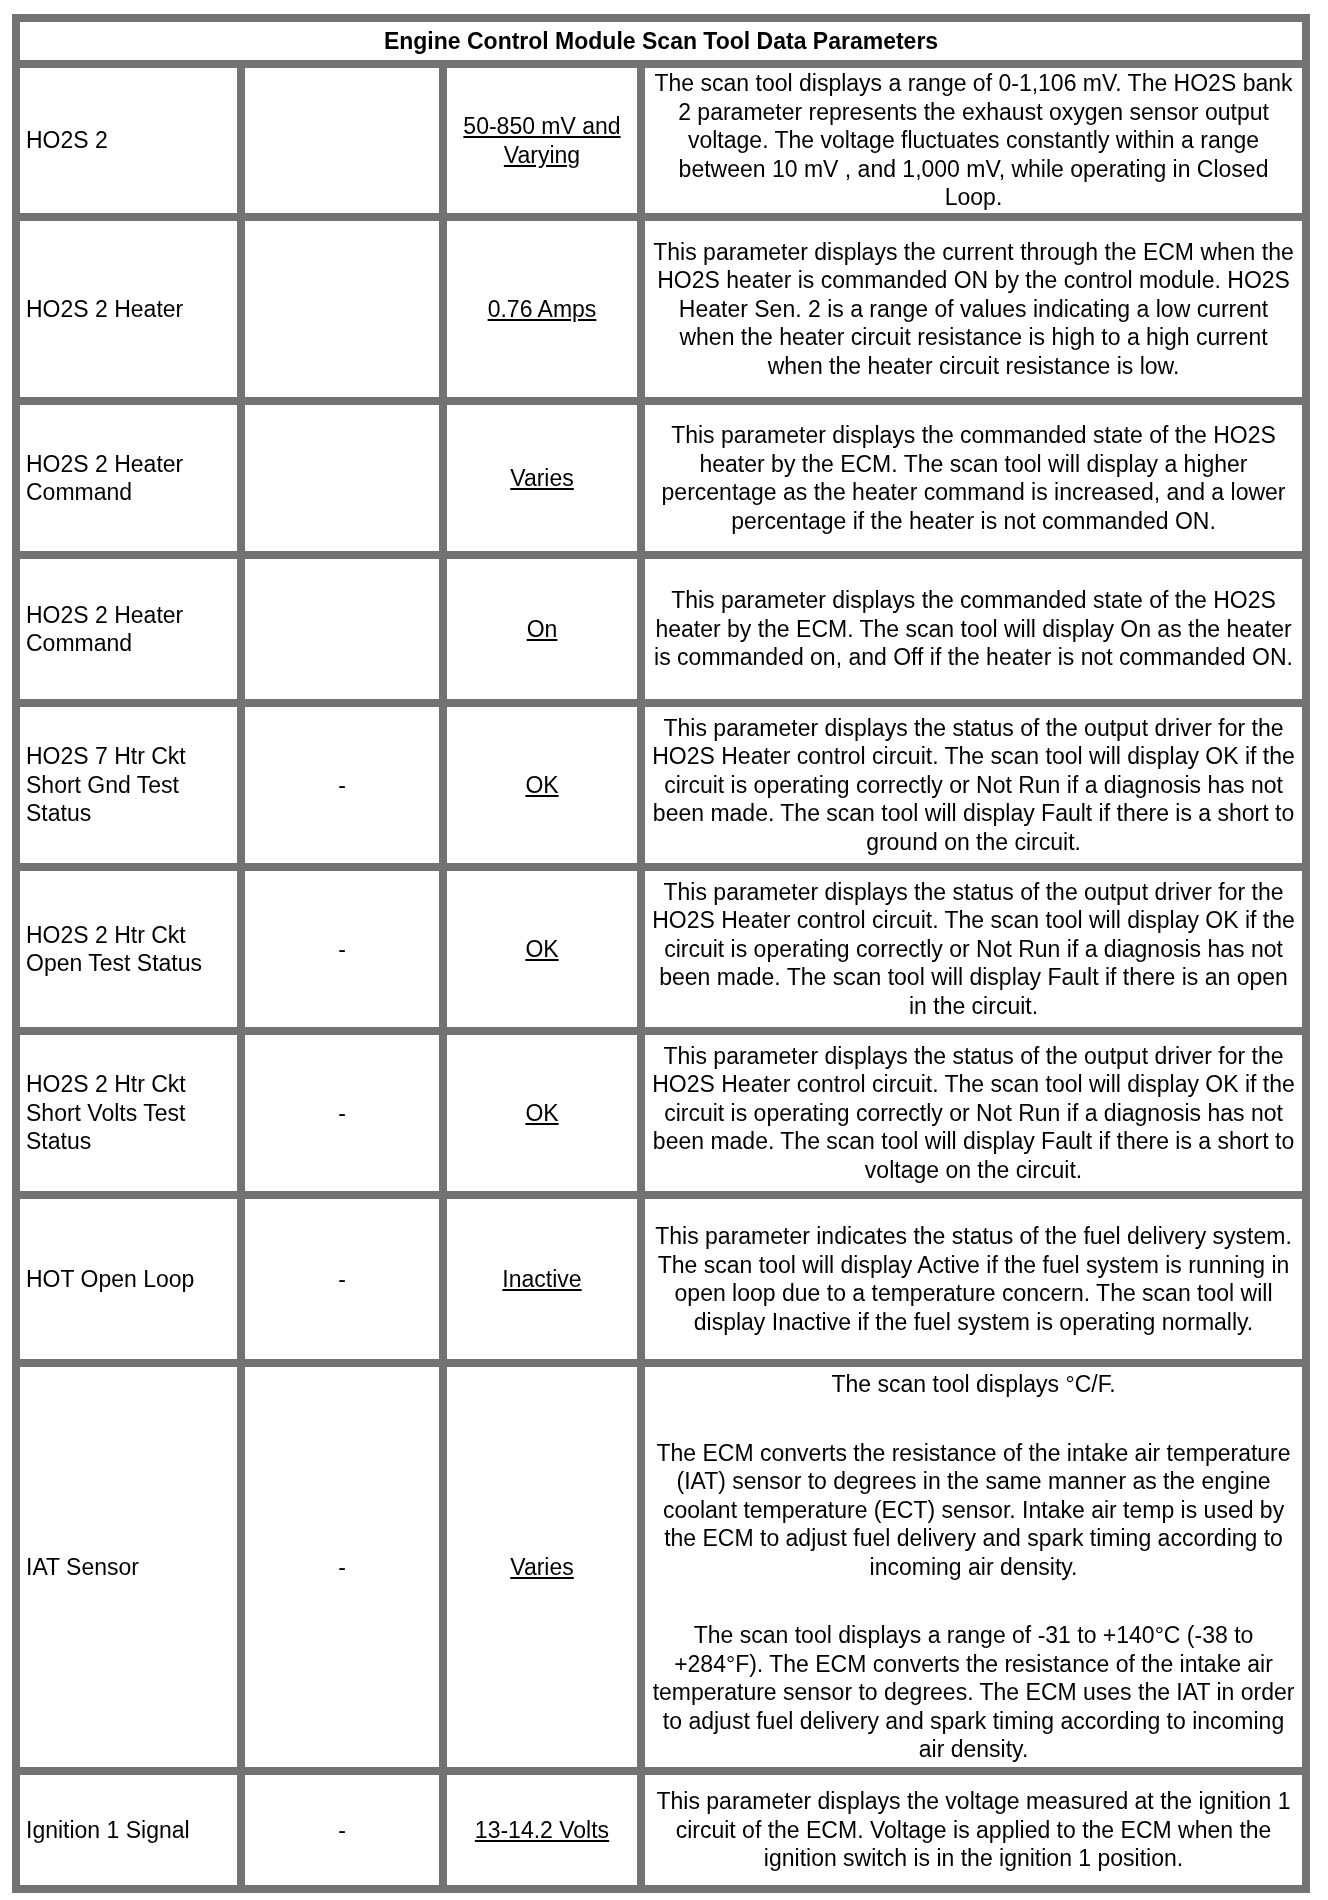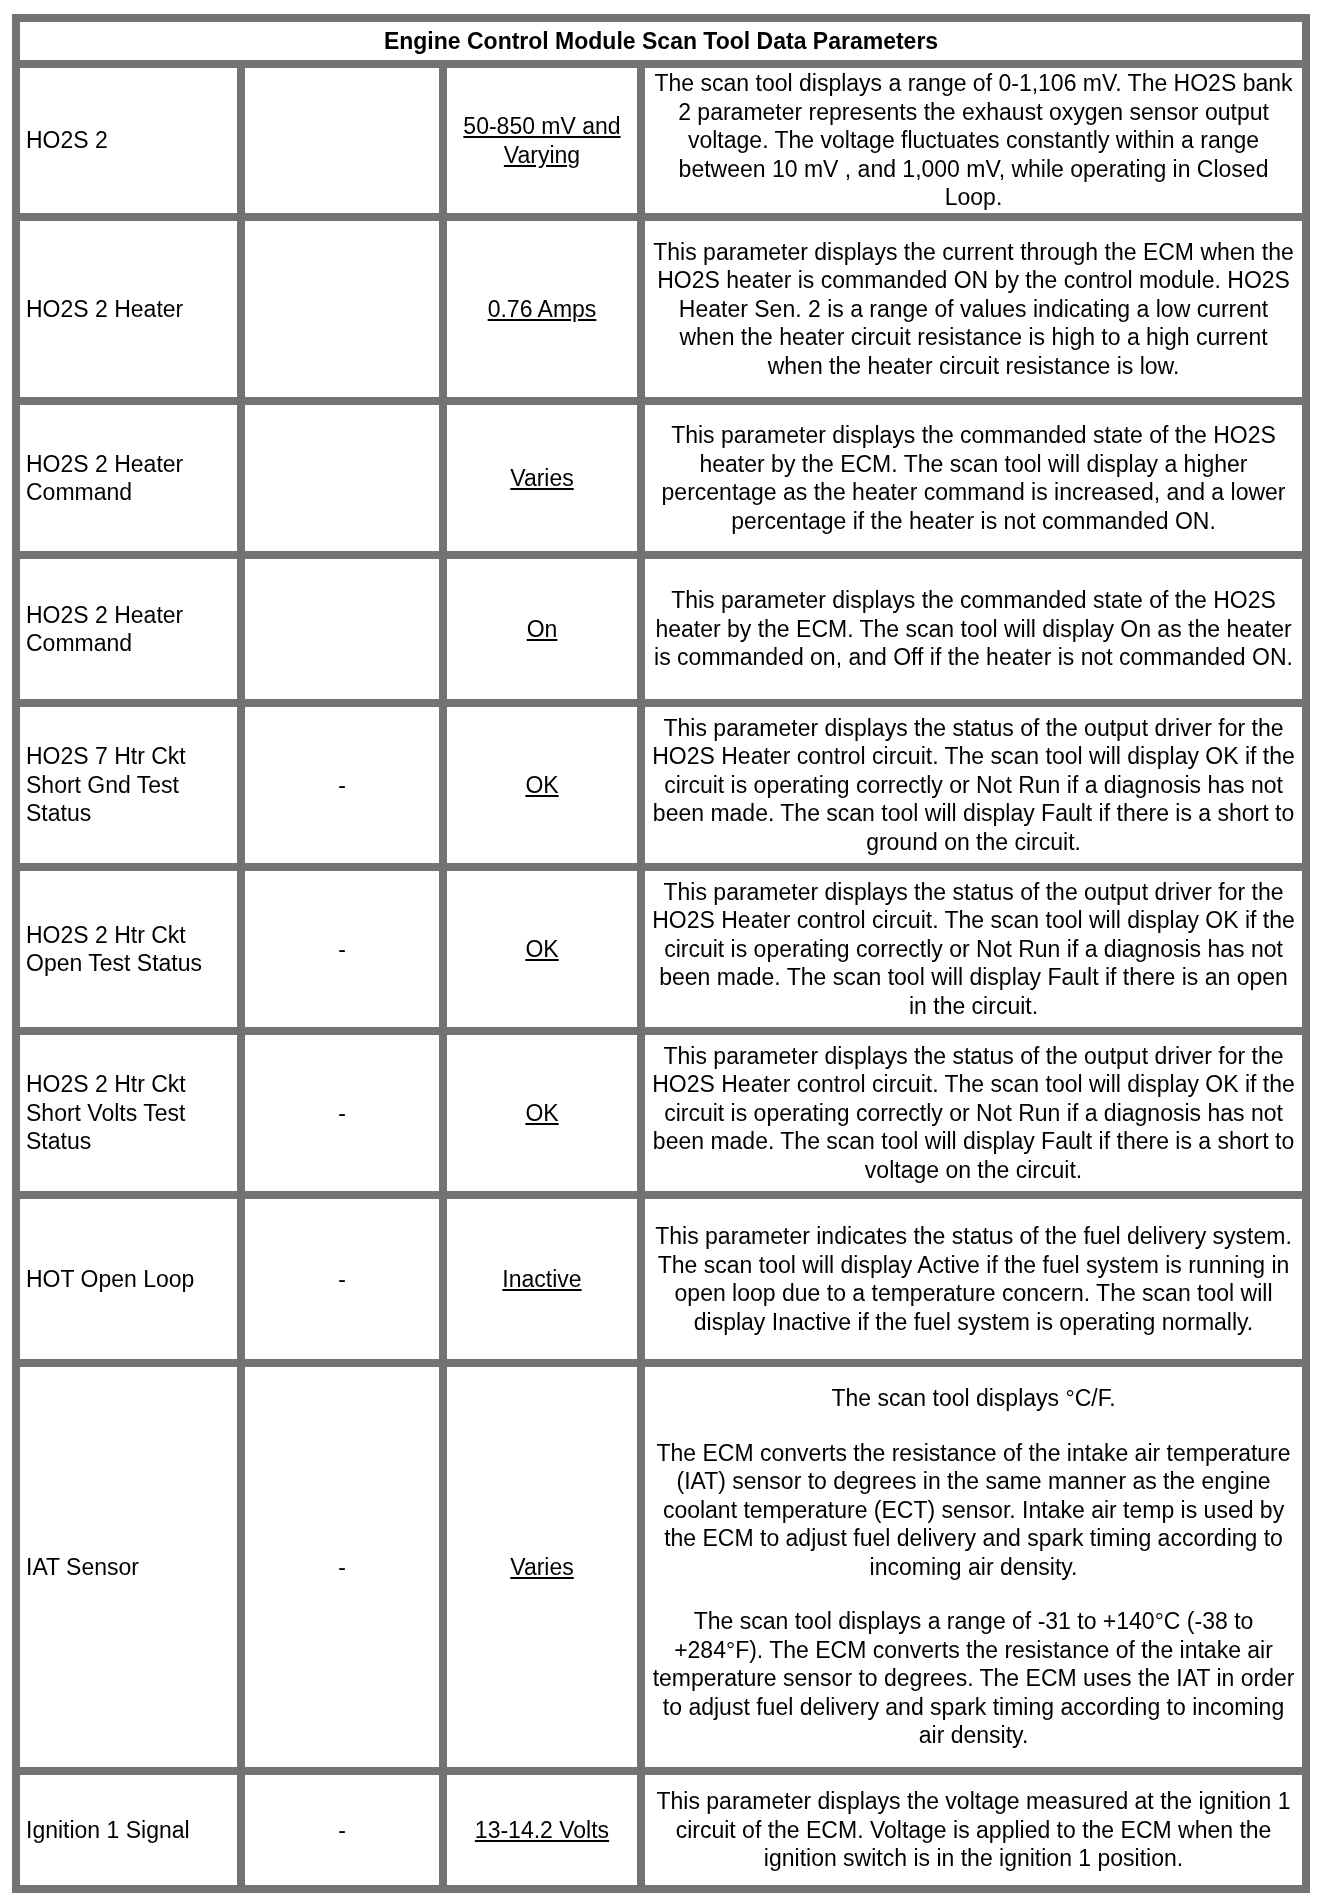--- a/index.html
+++ b/index.html
@@ -45,21 +45,21 @@
       font-weight: bold;
       text-align: center;
       vertical-align: bottom;
       padding-bottom: 2px;
     }
     td.param { text-align: left; margin-left: 24px; }
     td.state { text-align: center; }
     td.expected { text-align: center; text-decoration: underline; }
     td.desc { text-align: center; vertical-align: top; padding-top: 2px; padding-bottom: 2px; }
     td.desc p { margin: 0; }
-    td.desc p + p { margin-top: 26px; }
+    td.desc p + p { margin-top: 40px; }
     tr.r0 td { height: 145px; }
     tr.r1 td { height: 176px; }
     tr.r2 td { height: 146px; }
     tr.r3 td { height: 140px; }
     tr.r4 td { height: 156px; }
     tr.r5 td { height: 156px; }
     tr.r6 td { height: 156px; }
     tr.r7 td { height: 160px; }
     tr.r8 td { height: 400px; }
     tr.r9 td { height: 110px; }

